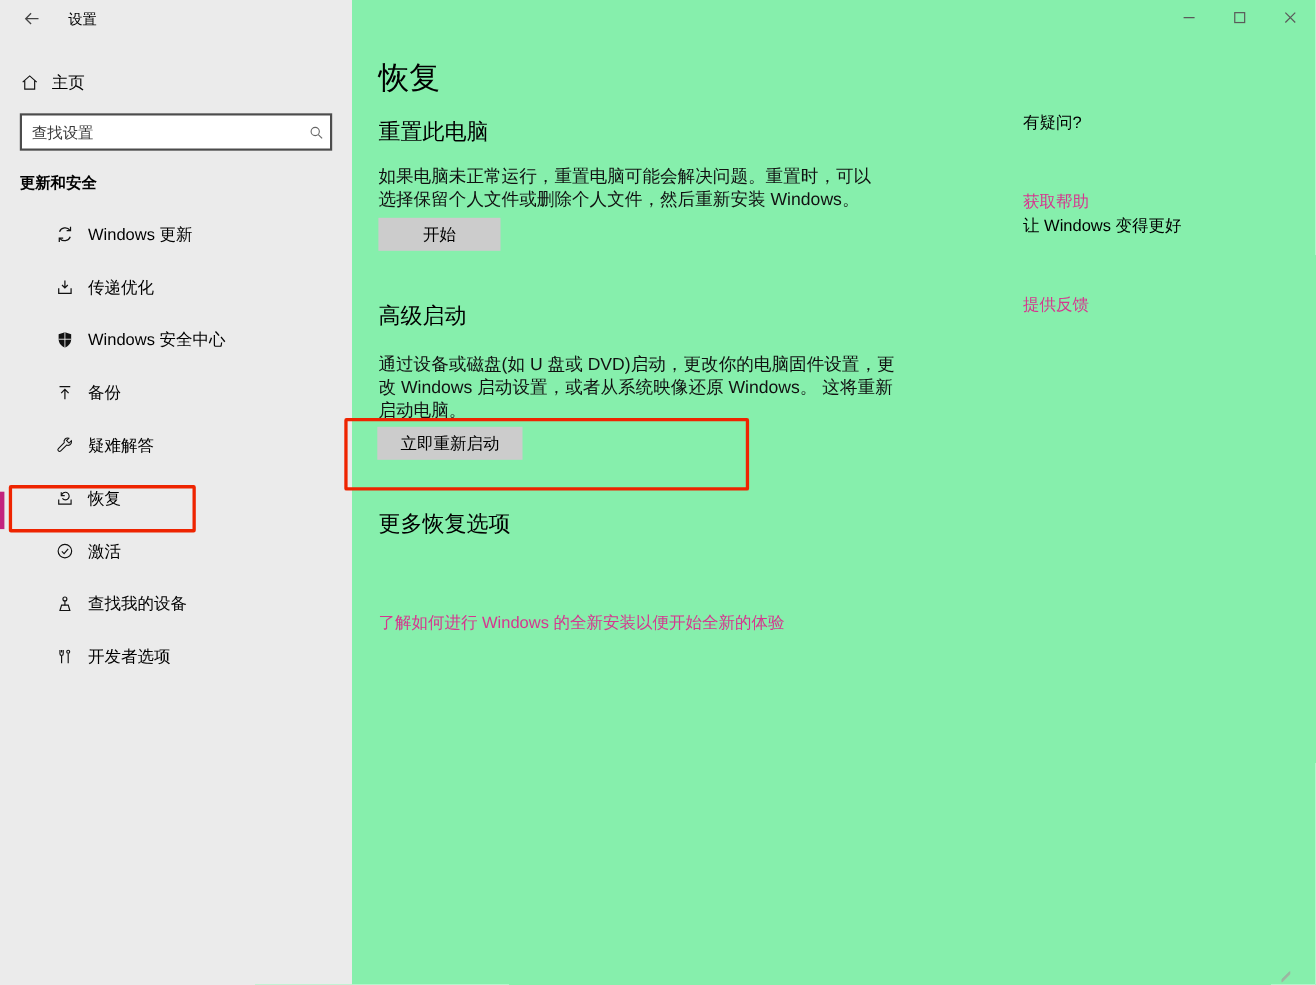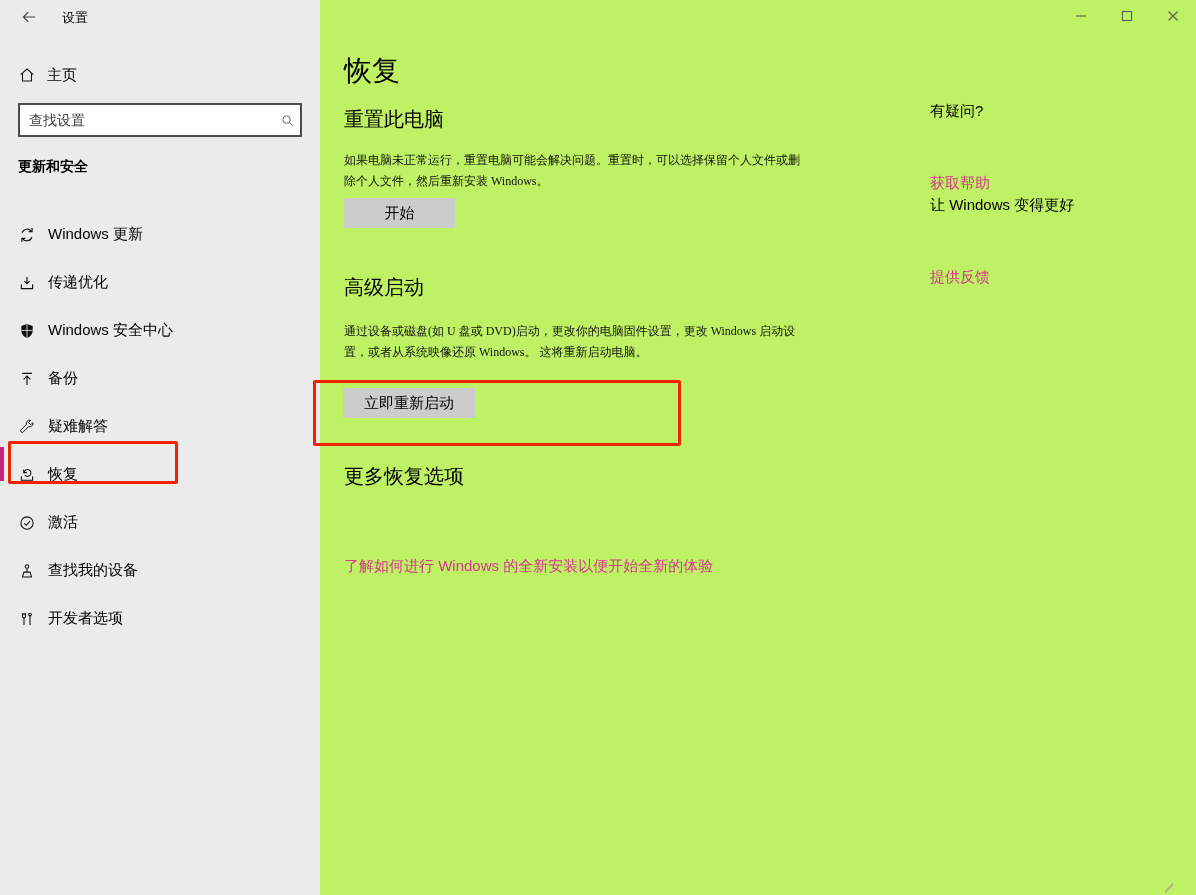--- a/index.html
+++ b/index.html
@@ -1,56 +1,56 @@
 <!DOCTYPE html>
 <html><head>
 <meta charset="utf-8">
 <style>
   * { margin:0; padding:0; box-sizing:border-box; }
   html,body { width:1196px; height:895px; }
   body { font-family:"Liberation Sans","DejaVu Sans",sans-serif; background:#ffffff; overflow:hidden; }
-  #app { position:relative; width:1196px; height:895px; background:#bef264; }
+  #app { position:relative; width:1196px; height:895px; background:#86efac; }
 
   
   #sidebar { position:absolute; left:0; top:0; width:320px; height:895px; background:#ebebeb; }
   .back-btn { position:absolute; left:14px; top:4px; width:30px; height:26px; color:#444; font-size:17px;
               display:flex; align-items:center; justify-content:center; cursor:pointer; }
   .app-title { position:absolute; left:62px; top:9px; font-size:13px; color:#000; }
   .home-item { position:absolute; left:0; top:57px; width:320px; height:36px; display:flex; align-items:center; cursor:pointer; }
   .home-item .ico { margin-left:18px; width:18px; height:18px; }
   .home-item .lbl { margin-left:11px; font-size:15px; color:#000; }
   .searchbox { position:absolute; left:18px; top:103px; width:284px; height:34px; background:#fff;
                border:2px solid #4c4c4c; display:flex; align-items:center;gap:27px; }
   .searchbox input { flex:1; border:none; outline:none; background:transparent; font-size:14px; color:#222;
                      padding-left:9px; font-family:inherit; }
   .searchbox input::placeholder { color:#3a3a3a; opacity:1; }
   .searchbox .mag { width:26px; height:100%; display:flex; align-items:center; justify-content:center; cursor:pointer; }
   .side-section { position:absolute; left:18px; top:158px; font-size:14px; font-weight:bold; color:#000; }
-  .nav-item { position:absolute; left:0; width:320px; height:40px; display:flex; align-items:flex-end; cursor:pointer; }
+  .nav-item { position:absolute; left:0; width:320px; height:40px; display:flex; align-items:flex-start; cursor:pointer;padding-left:32px; }
   .nav-item .nico { margin-left:18px; width:18px; height:18px; flex:0 0 18px; }
   .nav-item .nlabel { margin-left:12px; font-size:15px; color:#000; white-space:nowrap; }
   .accent-bar { position:absolute; left:0; top:447px; width:4px; height:34px; background:#c2247e; }
 
   
   .anno { position:absolute; border:3px solid #ee2400; border-radius:2px; pointer-events:none; }
   #anno-sidebar { left:8px; top:441px; width:170px; height:43px; }
   #anno-restart { left:313px; top:380px; width:368px; height:66px; }
 
   
   .win-controls { position:absolute; top:0; right:0; height:32px; display:flex; }
   .wc { width:46px; height:32px; display:flex; align-items:center; justify-content:center; cursor:pointer; }
   .wc svg { display:block; }
 
   
   .page-title { position:absolute; left:344px; top:52px; font-size:28px; font-weight:300; color:#000; }
   .sec-head { position:absolute; font-size:20px; font-weight:400; color:#000; }
   #head-reset { left:344px; top:106px; }
   #head-adv { left:344px; top:274px; }
   #head-more { left:344px; top:463px; }
-  .body-text { position:absolute; font-size:12px; line-height:21px; color:#111;font-family:Liberation Serif, serif; }
+  .body-text { position:absolute; font-size:16px; line-height:21px; color:#111; }
   #body-reset { left:344px; top:150px; width:462px; }
   #body-adv { left:344px; top:321px; width:470px; }
   .gbtn { position:absolute; background:#cccccc; border:none; font-family:inherit; font-size:15px; color:#000;
           display:flex; align-items:center; justify-content:center; cursor:pointer; }
   #btn-start { left:344px; top:198px; width:111px; height:30px; }
   #btn-restart { left:343px; top:388px; width:132px; height:30px; }
   .pink-link { position:absolute; font-size:15px; color:#d6368f; cursor:pointer; text-decoration:none;margin-top:45px; }
   #link-clean { left:344px; top:512px;text-align:right; }
 
   

